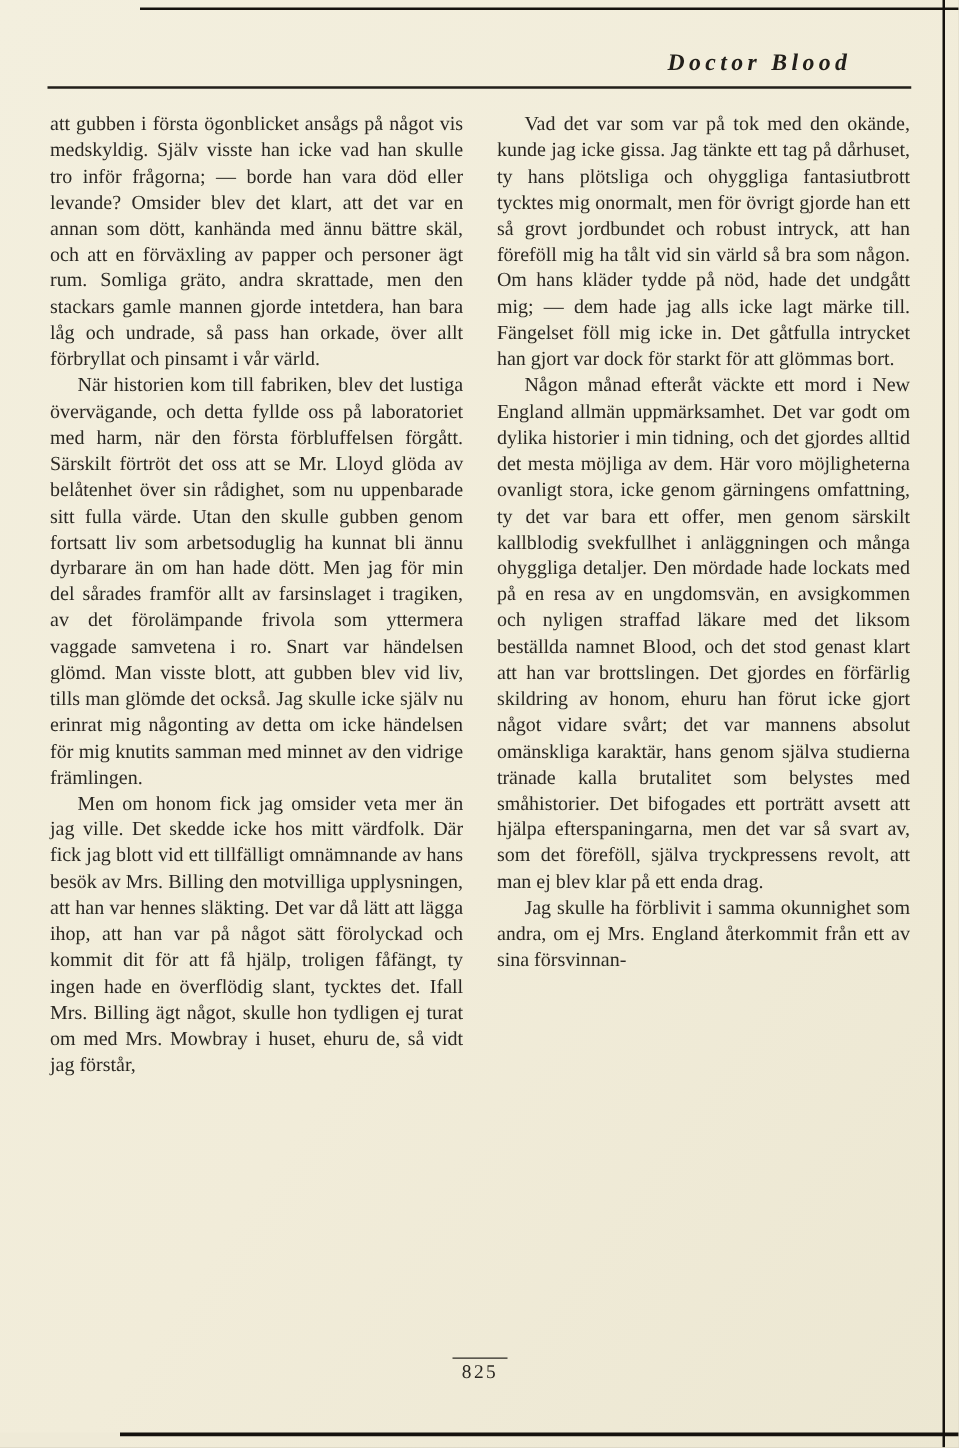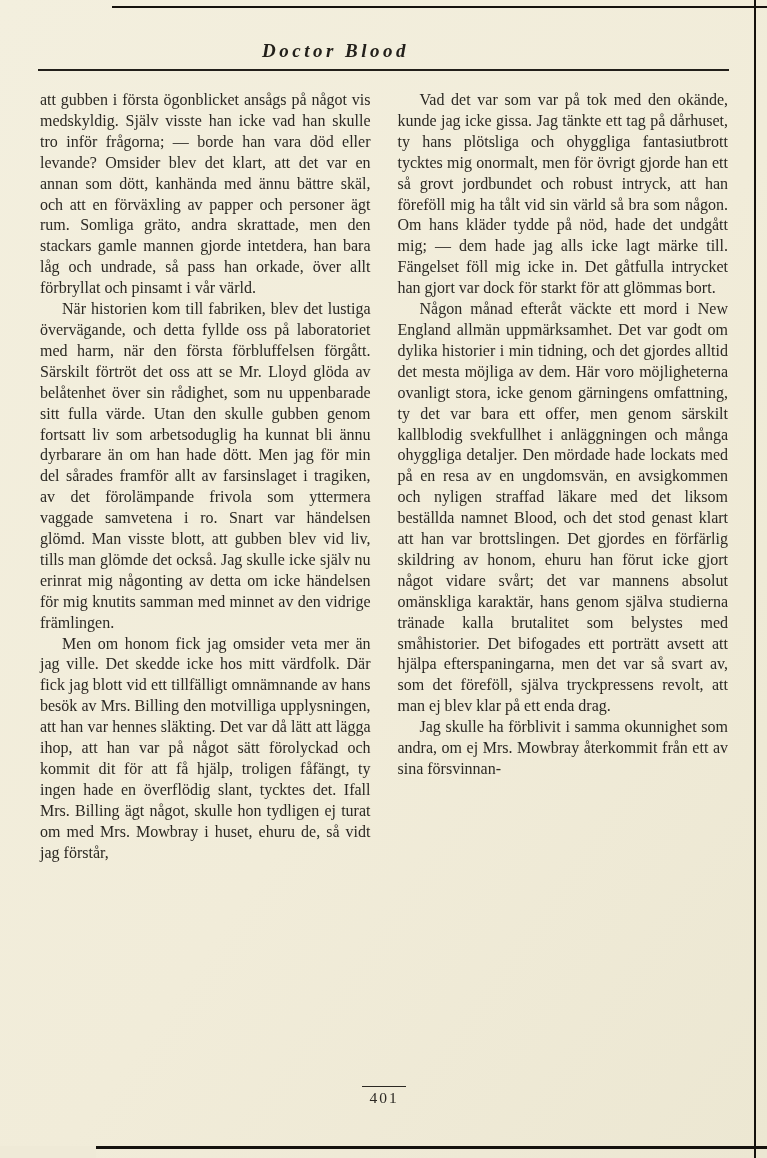--- a/index.html
+++ b/index.html
@@ -18,21 +18,21 @@
   .scan-top    { position: absolute; top: 6px; left: 112px; right: 0; height: 2px; background: #15120e; }
   .scan-right  { position: absolute; top: 0; right: 11px; width: 2px; height: 100%; background: #15120e; }
   .scan-bottom { position: absolute; bottom: 9px; left: 96px; right: 0; height: 3px; background: #15120e; }
   .scan-corner { position: absolute; bottom: 0; left: 0; width: 96px; height: 12px; background: #efead7; }
 
   .running-head {
     position: absolute;
     top: 40px;
     left: 38px;
     width: 691px;
-    text-align: center;
+    text-align: right;
   }
   .head-title {
     display: inline-block;
     font-style: italic;
     font-weight: bold;
     font-size: 19px;
     letter-spacing: 3.5px;
     transform: translateX(-48px);
     color: #221f1a;
   }
@@ -92,21 +92,21 @@
 
   <main class="text-block">
     <div class="column">
         <p class="">att gubben i första ögonblicket ansågs på något vis medskyldig. Själv visste han icke vad han skulle tro inför frågorna; — borde han vara död eller levande? Omsider blev det klart, att det var en annan som dött, kanhända med ännu bättre skäl, och att en förväxling av papper och personer ägt rum. Somliga gräto, andra skrattade, men den stackars gamle mannen gjorde intetdera, han bara låg och undrade, så pass han orkade, över allt förbryllat och pinsamt i vår värld.</p>
         <p class="indent">När historien kom till fabriken, blev det lustiga övervägande, och detta fyllde oss på laboratoriet med harm, när den första förbluffelsen förgått. Särskilt förtröt det oss att se Mr. Lloyd glöda av belåtenhet över sin rådighet, som nu uppenbarade sitt fulla värde. Utan den skulle gubben genom fortsatt liv som arbetsoduglig ha kunnat bli ännu dyrbarare än om han hade dött. Men jag för min del sårades framför allt av farsinslaget i tragiken, av det förolämpande frivola som yttermera vaggade samvetena i ro. Snart var händelsen glömd. Man visste blott, att gubben blev vid liv, tills man glömde det också. Jag skulle icke själv nu erinrat mig någonting av detta om icke händelsen för mig knutits samman med minnet av den vidrige främlingen.</p>
         <p class="indent">Men om honom fick jag omsider veta mer än jag ville. Det skedde icke hos mitt värdfolk. Där fick jag blott vid ett tillfälligt omnämnande av hans besök av Mrs. Billing den motvilliga upplysningen, att han var hennes släkting. Det var då lätt att lägga ihop, att han var på något sätt förolyckad och kommit dit för att få hjälp, troligen fåfängt, ty ingen hade en överflödig slant, tycktes det. Ifall Mrs. Billing ägt något, skulle hon tydligen ej turat om med Mrs. Mowbray i huset, ehuru de, så vidt jag förstår,</p>
       </div>
     <div class="column">
         <p class="indent">Vad det var som var på tok med den okände, kunde jag icke gissa. Jag tänkte ett tag på dårhuset, ty hans plötsliga och ohyggliga fantasiutbrott tycktes mig onormalt, men för övrigt gjorde han ett så grovt jordbundet och robust intryck, att han föreföll mig ha tålt vid sin värld så bra som någon. Om hans kläder tydde på nöd, hade det undgått mig; — dem hade jag alls icke lagt märke till. Fängelset föll mig icke in. Det gåtfulla intrycket han gjort var dock för starkt för att glömmas bort.</p>
         <p class="indent">Någon månad efteråt väckte ett mord i New England allmän uppmärksamhet. Det var godt om dylika historier i min tidning, och det gjordes alltid det mesta möjliga av dem. Här voro möjligheterna ovanligt stora, icke genom gärningens omfattning, ty det var bara ett offer, men genom särskilt kallblodig svekfullhet i anläggningen och många ohyggliga detaljer. Den mördade hade lockats med på en resa av en ungdomsvän, en avsigkommen och nyligen straffad läkare med det liksom beställda namnet Blood, och det stod genast klart att han var brottslingen. Det gjordes en förfärlig skildring av honom, ehuru han förut icke gjort något vidare svårt; det var mannens absolut omänskliga karaktär, hans genom själva studierna tränade kalla brutalitet som belystes med småhistorier. Det bifogades ett porträtt avsett att hjälpa efterspaningarna, men det var så svart av, som det föreföll, själva tryckpressens revolt, att man ej blev klar på ett enda drag.</p>
-        <p class="indent">Jag skulle ha förblivit i samma okunnighet som andra, om ej Mrs. Mowbray återkommit från ett av sina försvinnan-</p>
+        <p class="indent">Jag skulle ha förblivit i samma okunnighet som andra, om ej Mrs. England återkommit från ett av sina försvinnan-</p>
       </div>
   </main>
 
   <footer class="folio">
-    <span class="folio-num">401</span>
+    <span class="folio-num">825</span>
   </footer>
 
 </div>
 
 </body></html>

